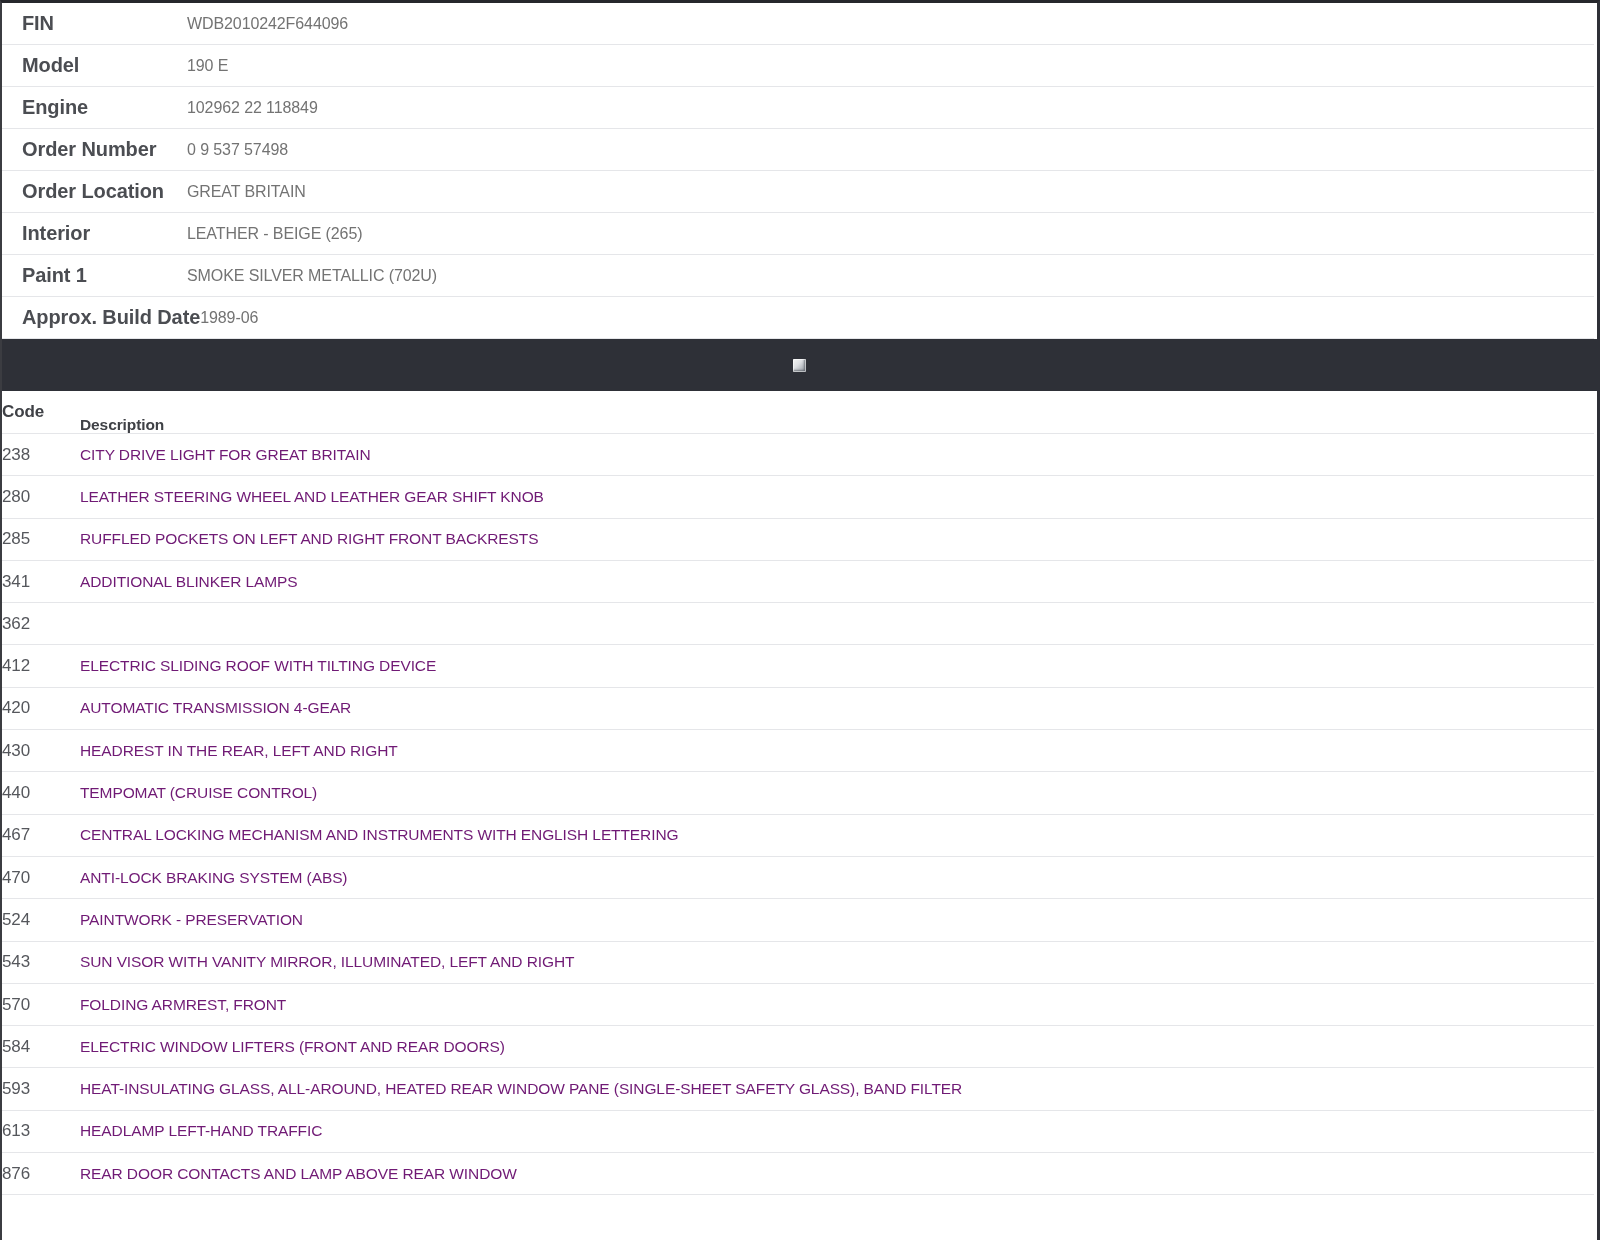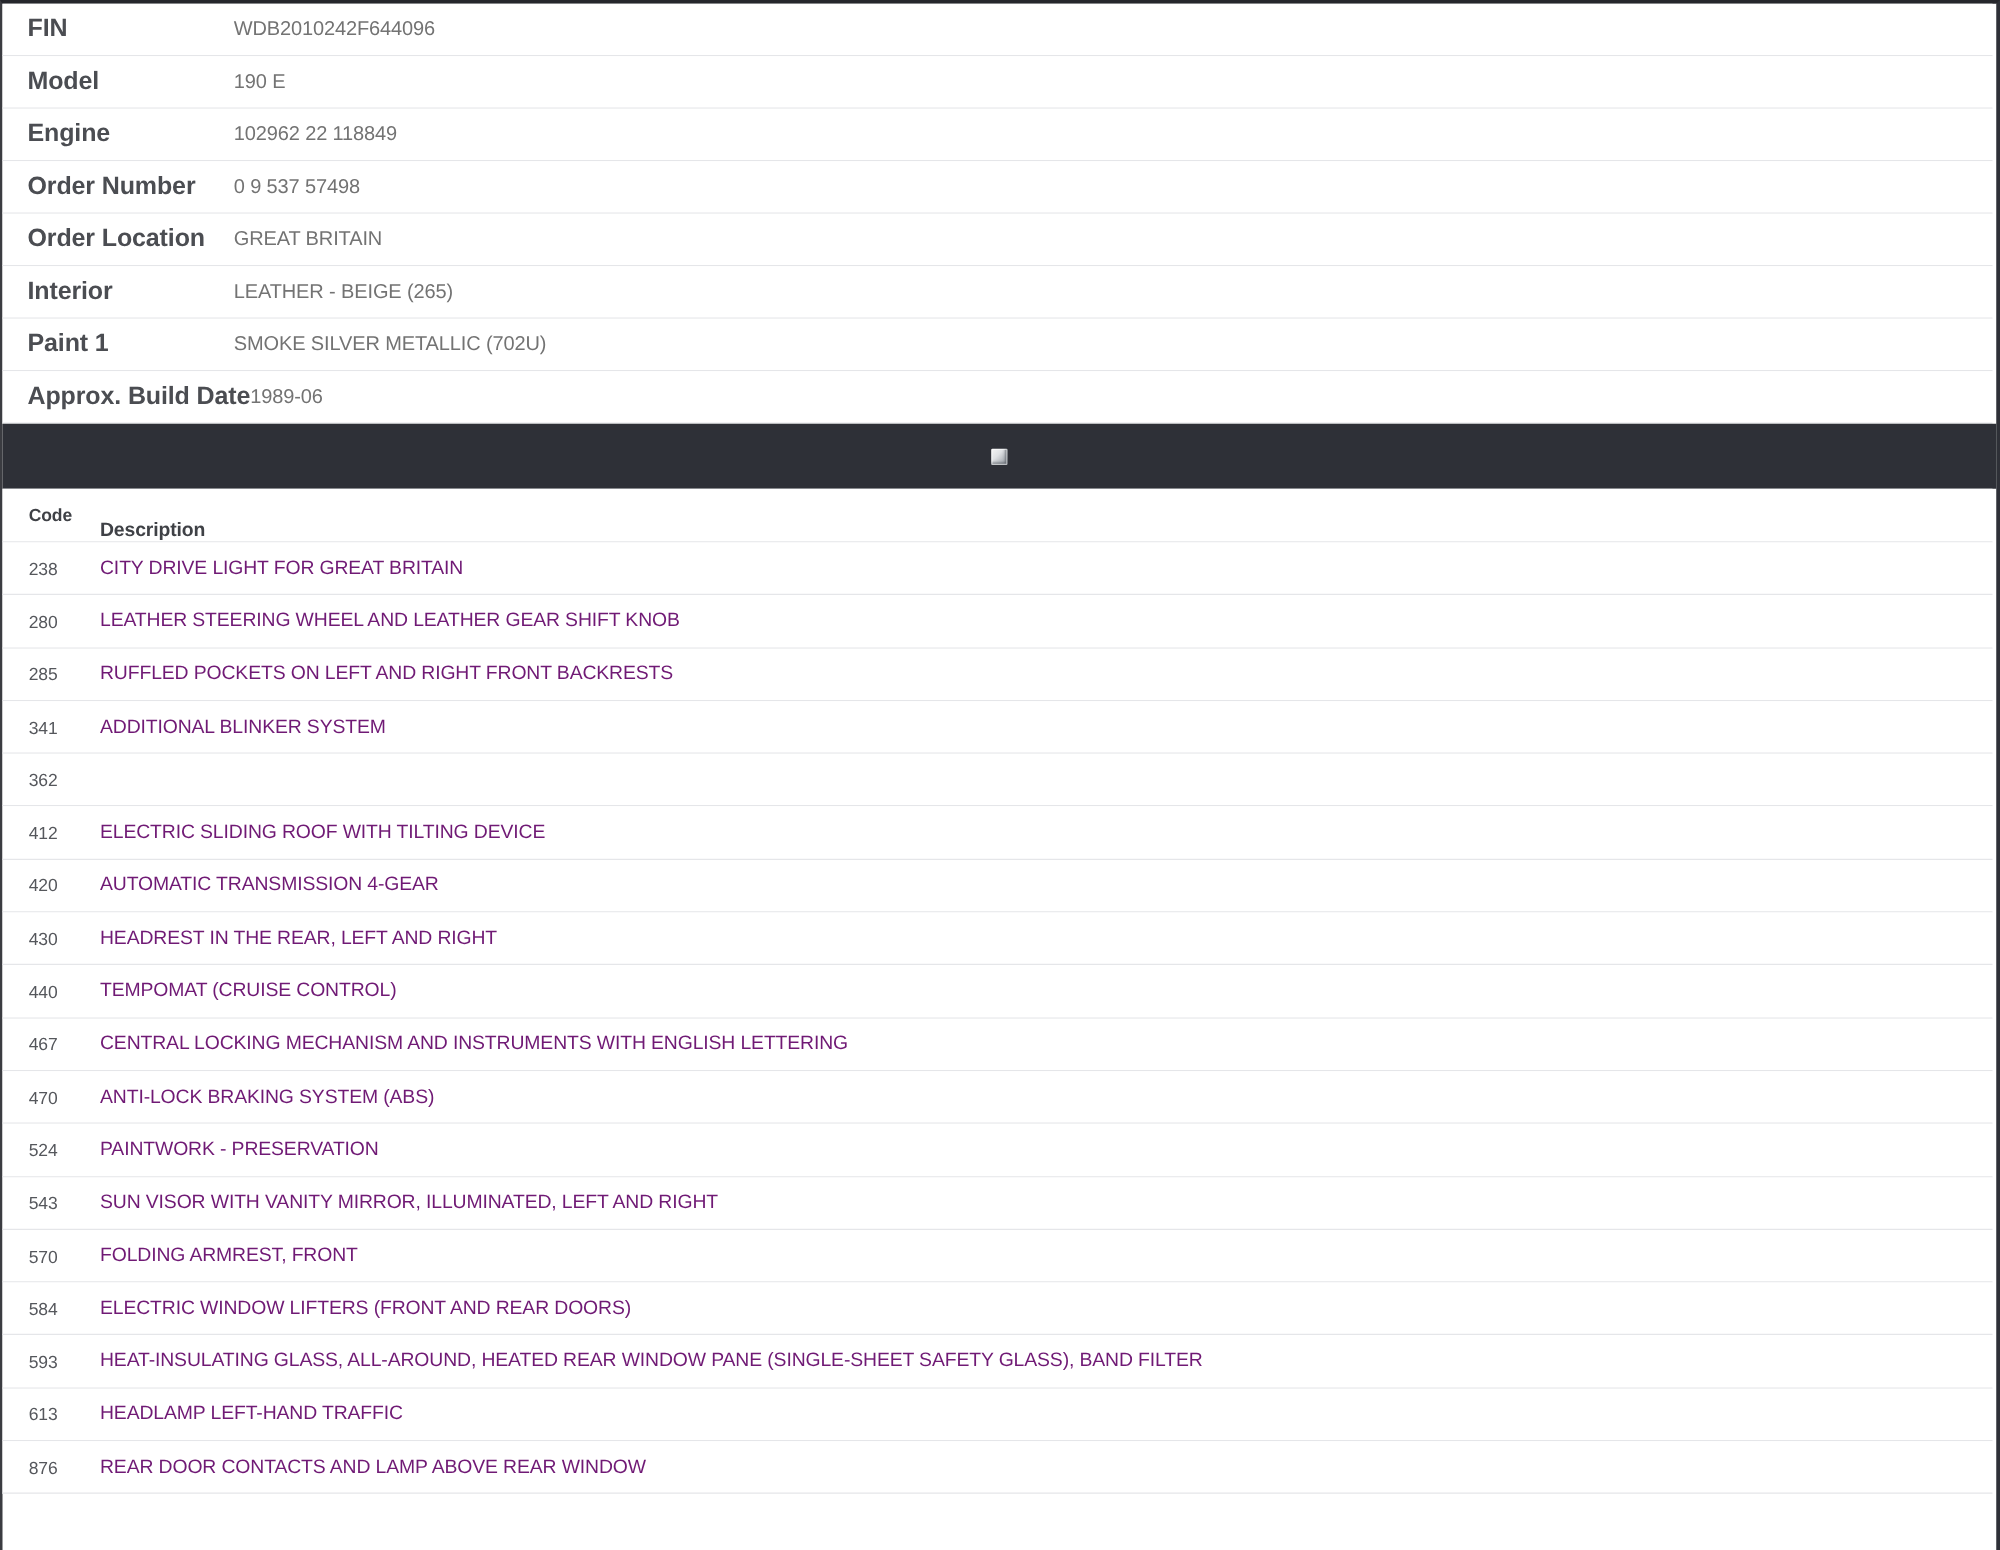--- a/index.html
+++ b/index.html
@@ -76,22 +76,21 @@
   }
   .code-row {
     display: flex;
     align-items: center;
     height: 42.3px;
     border-bottom: 1px solid #e5e6e9;
     background: #ffffff;
   }
   .code-cell {
     flex: 0 0 78px;
-    padding-left: 21px;
-    font-size: 14px;
+    font-size: 17px;
     color: #55575c;
     letter-spacing: -0.1px;
     white-space: nowrap;
   }
   .desc-cell {
     font-size: 15.5px;
     color: #701a75;
     letter-spacing: -0.1px;
     white-space: nowrap;
   }
@@ -153,21 +152,21 @@
     <div class="code-row">
       <div class="code-cell">280</div>
       <div class="desc-cell">LEATHER STEERING WHEEL AND LEATHER GEAR SHIFT KNOB</div>
     </div>
     <div class="code-row">
       <div class="code-cell">285</div>
       <div class="desc-cell">RUFFLED POCKETS ON LEFT AND RIGHT FRONT BACKRESTS</div>
     </div>
     <div class="code-row">
       <div class="code-cell">341</div>
-      <div class="desc-cell">ADDITIONAL BLINKER SYSTEM</div>
+      <div class="desc-cell">ADDITIONAL BLINKER LAMPS</div>
     </div>
     <div class="code-row">
       <div class="code-cell">362</div>
     </div>
     <div class="code-row">
       <div class="code-cell">412</div>
       <div class="desc-cell">ELECTRIC SLIDING ROOF WITH TILTING DEVICE</div>
     </div>
     <div class="code-row">
       <div class="code-cell">420</div>

